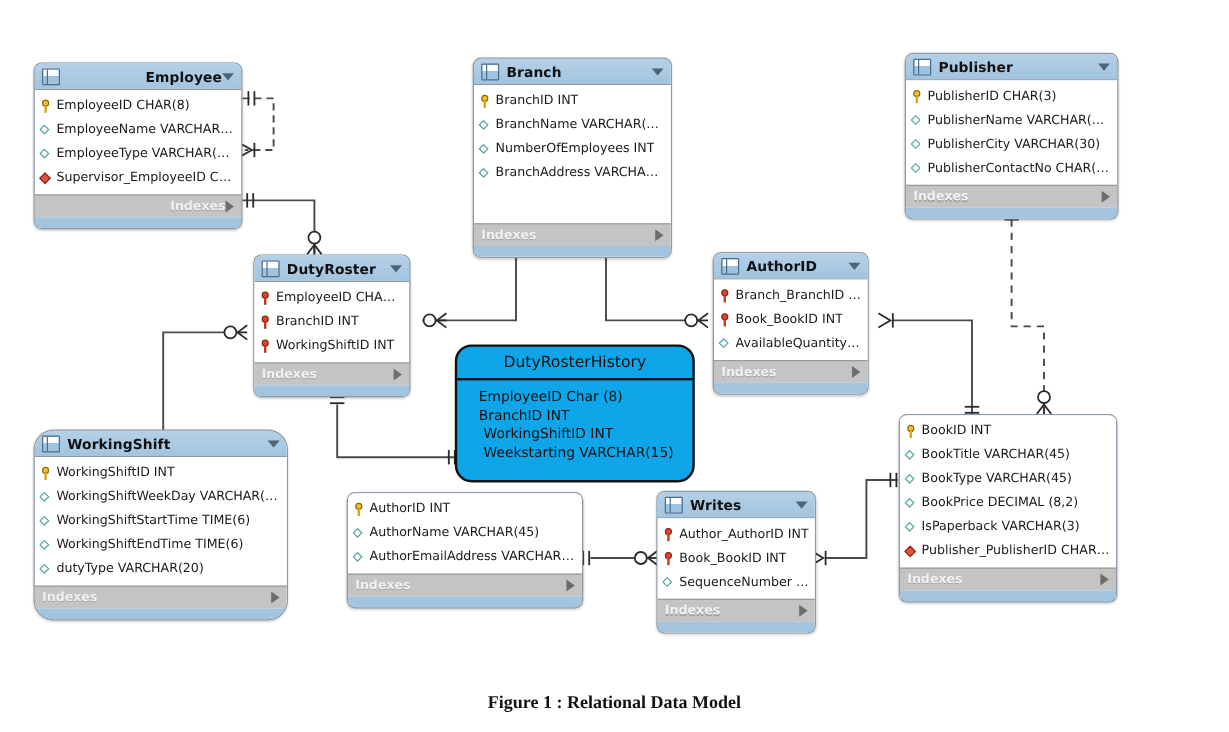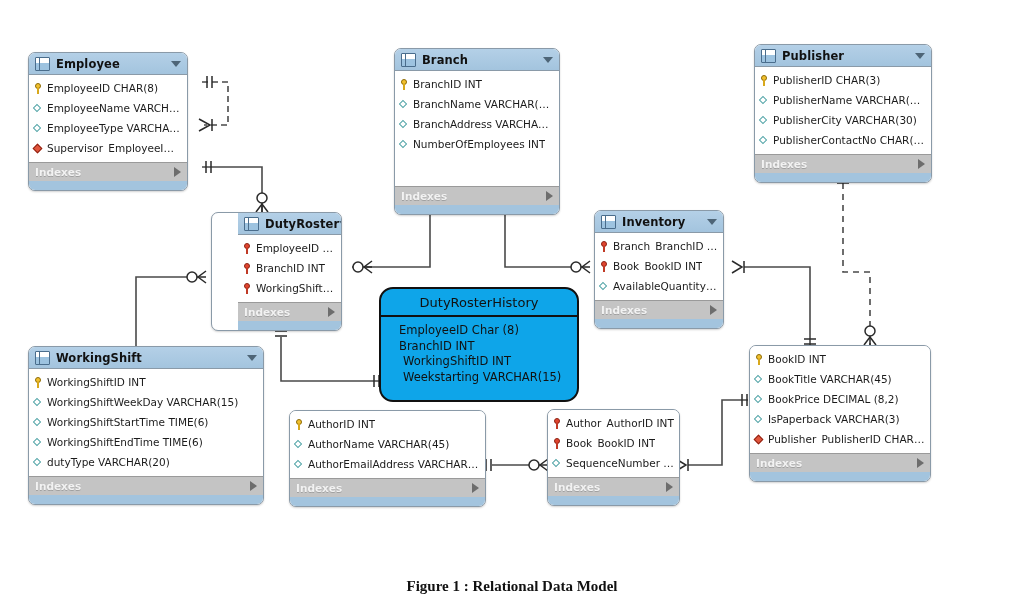--- a/index.html
+++ b/index.html
@@ -240,21 +240,21 @@
           <line x1="688" y1="459" x2="688" y2="471"></line>
       </g>
 
       <g>
         <line x1="742" y1="394" x2="742" y2="406"></line>
           <line x1="747" y1="394" x2="747" y2="406"></line>
       </g>
     </g>
   </svg>
 
-  <div class="tbl" style="left:28px;top:52px;width:160px;">
+  <div class="tbl" style="left:28px;top:52px;width:174px;text-align:right;">
     <div class="tbl-hdr">
       <span class="hdr-ico"></span>
       <span class="tbl-name">Employee</span>
       <span class="caret"></span>
     </div>
     <div class="fields">
       <div class="fld">
           <span class="ico pk"></span>
           <span class="t">EmployeeID CHAR(8)</span>
         </div>
@@ -288,25 +288,25 @@
       <div class="fld">
           <span class="ico pk"></span>
           <span class="t">BranchID INT</span>
         </div>
       <div class="fld">
           <span class="ico col"></span>
           <span class="t">BranchName VARCHAR(45)</span>
         </div>
       <div class="fld">
           <span class="ico col"></span>
+          <span class="t">NumberOfEmployees INT</span>
+        </div>
+      <div class="fld">
+          <span class="ico col"></span>
           <span class="t">BranchAddress VARCHAR...</span>
-        </div>
-      <div class="fld">
-          <span class="ico col"></span>
-          <span class="t">NumberOfEmployees INT</span>
         </div>
     </div>
     <div class="tbl-idx">
       <span class="idx-lbl">Indexes</span>
       <span class="idx-arrow"></span>
     </div>
     <div class="tbl-foot"></div>
   </div>
 
   <div class="tbl" style="left:754px;top:44px;width:178px;">
@@ -333,21 +333,21 @@
           <span class="t">PublisherContactNo CHAR(10)</span>
         </div>
     </div>
     <div class="tbl-idx">
       <span class="idx-lbl">Indexes</span>
       <span class="idx-arrow"></span>
     </div>
     <div class="tbl-foot"></div>
   </div>
 
-  <div class="tbl" style="left:211px;top:212px;width:131px;padding-left:26px;">
+  <div class="tbl" style="left:211px;top:212px;width:131px;">
     <div class="tbl-hdr">
       <span class="hdr-ico"></span>
       <span class="tbl-name">DutyRoster</span>
       <span class="caret"></span>
     </div>
     <div class="fields">
       <div class="fld">
           <span class="ico pkfk"></span>
           <span class="t">EmployeeID CHAR(8)</span>
         </div>
@@ -363,21 +363,21 @@
     <div class="tbl-idx">
       <span class="idx-lbl">Indexes</span>
       <span class="idx-arrow"></span>
     </div>
     <div class="tbl-foot"></div>
   </div>
 
   <div class="tbl" style="left:594px;top:210px;width:130px;">
     <div class="tbl-hdr">
       <span class="hdr-ico"></span>
-      <span class="tbl-name">Inventory</span>
+      <span class="tbl-name">AuthorID</span>
       <span class="caret"></span>
     </div>
     <div class="fields">
       <div class="fld">
           <span class="ico pkfk"></span>
           <span class="t">Branch_BranchID INT</span>
         </div>
       <div class="fld">
           <span class="ico pkfk"></span>
           <span class="t">Book_BookID INT</span>
@@ -387,21 +387,21 @@
           <span class="t">AvailableQuantity INT</span>
         </div>
     </div>
     <div class="tbl-idx">
       <span class="idx-lbl">Indexes</span>
       <span class="idx-arrow"></span>
     </div>
     <div class="tbl-foot"></div>
   </div>
 
-  <div class="tbl" style="left:28px;top:346px;width:236px;">
+  <div class="tbl" style="left:28px;top:358px;width:212px;border-radius:17px;">
     <div class="tbl-hdr">
       <span class="hdr-ico"></span>
       <span class="tbl-name">WorkingShift</span>
       <span class="caret"></span>
     </div>
     <div class="fields">
       <div class="fld">
           <span class="ico pk"></span>
           <span class="t">WorkingShiftID INT</span>
         </div>
@@ -445,20 +445,25 @@
         </div>
     </div>
     <div class="tbl-idx">
       <span class="idx-lbl">Indexes</span>
       <span class="idx-arrow"></span>
     </div>
     <div class="tbl-foot"></div>
   </div>
 
   <div class="tbl" style="left:547px;top:409px;width:133px;">
+    <div class="tbl-hdr">
+      <span class="hdr-ico"></span>
+      <span class="tbl-name">Writes</span>
+      <span class="caret"></span>
+    </div>
     <div class="fields">
       <div class="fld">
           <span class="ico pkfk"></span>
           <span class="t">Author_AuthorID INT</span>
         </div>
       <div class="fld">
           <span class="ico pkfk"></span>
           <span class="t">Book_BookID INT</span>
         </div>
       <div class="fld">
@@ -475,20 +480,24 @@
 
   <div class="tbl" style="left:749px;top:345px;width:182px;">
     <div class="fields">
       <div class="fld">
           <span class="ico pk"></span>
           <span class="t">BookID INT</span>
         </div>
       <div class="fld">
           <span class="ico col"></span>
           <span class="t">BookTitle VARCHAR(45)</span>
+        </div>
+      <div class="fld">
+          <span class="ico col"></span>
+          <span class="t">BookType VARCHAR(45)</span>
         </div>
       <div class="fld">
           <span class="ico col"></span>
           <span class="t">BookPrice DECIMAL (8,2)</span>
         </div>
       <div class="fld">
           <span class="ico col"></span>
           <span class="t">IsPaperback VARCHAR(3)</span>
         </div>
       <div class="fld">

